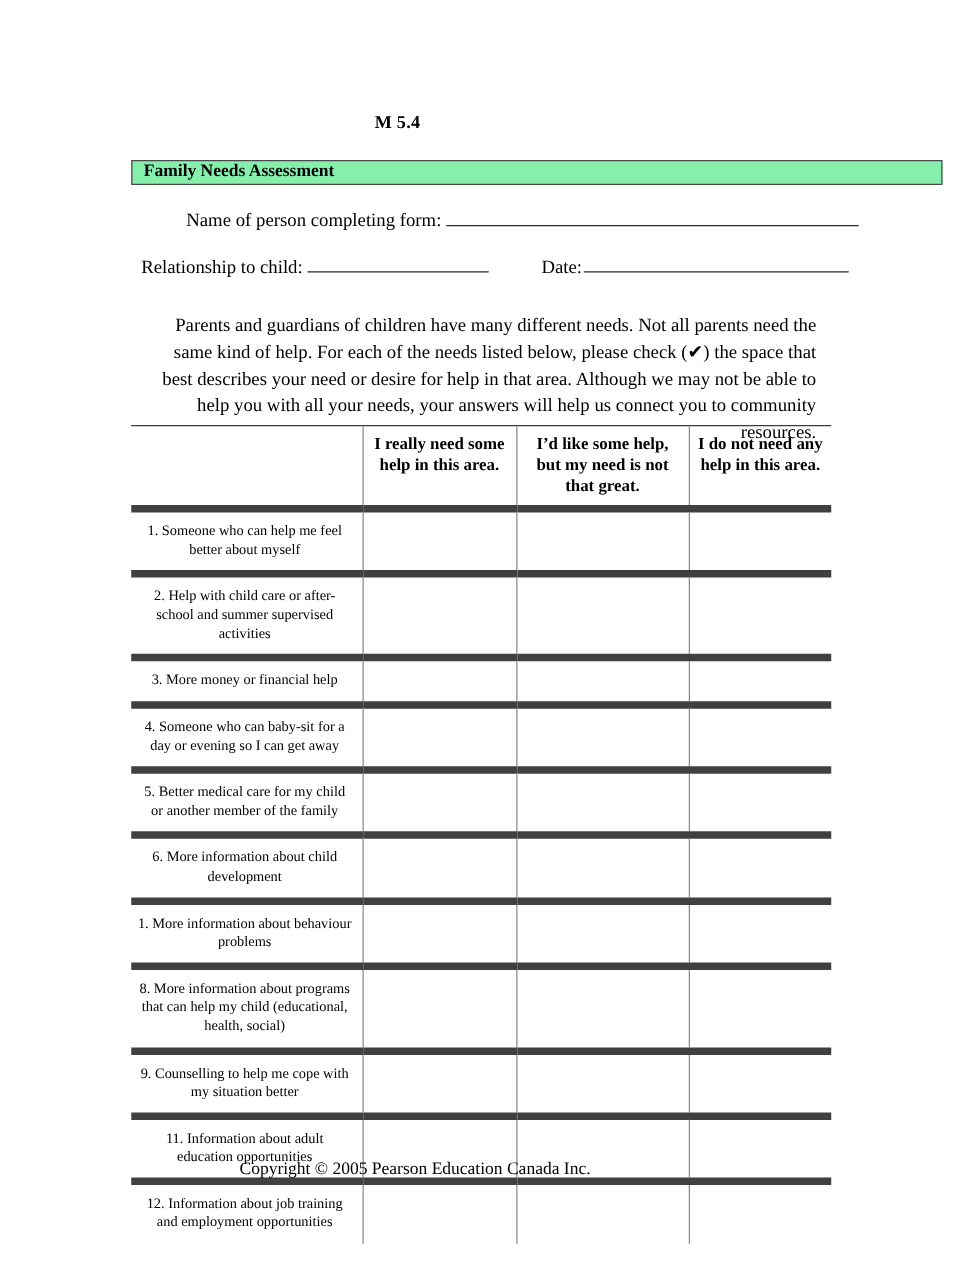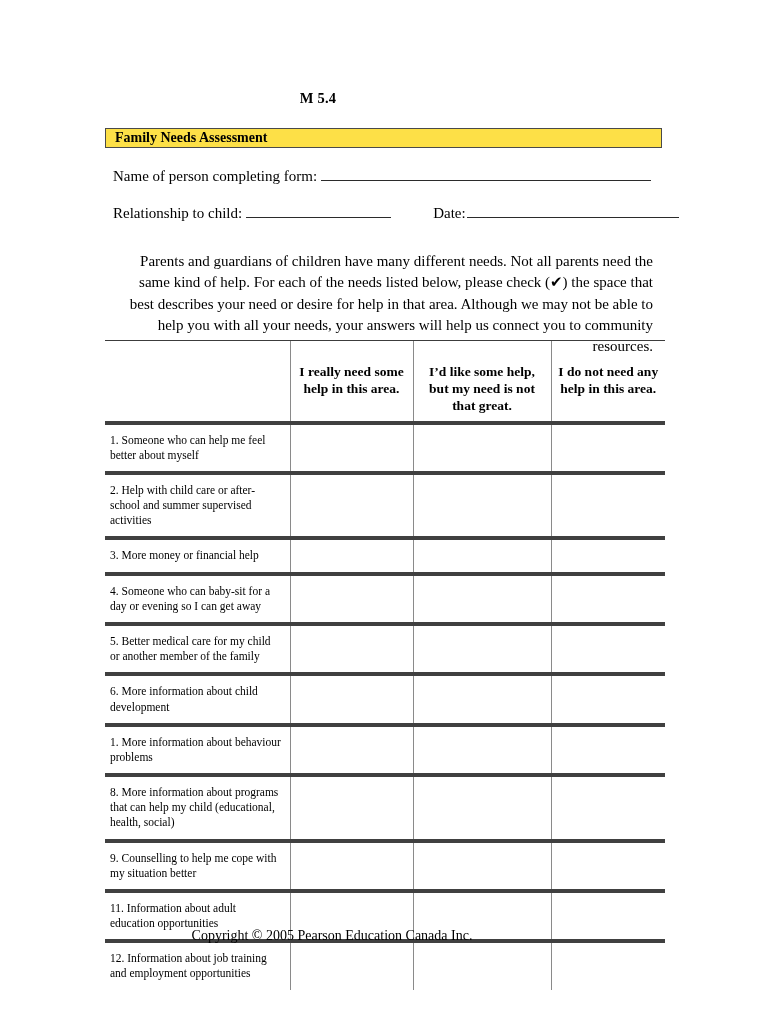--- a/index.html
+++ b/index.html
@@ -32,43 +32,43 @@
     text-align: center;
     font-weight: bold;
     font-size: 14.5px;
     letter-spacing: 0.2px;
   }
 
   
   .banner {
     position: absolute;
     left: 105px; top: 128px;
-    width: 557px;
+    width: 649px;
     height: 20px;
-    background: #fde047;
+    background: #86efac;
     border: 1px solid #4a4a4a;
     box-sizing: border-box;
   }
   .banner-text {
     position: absolute;
     left: 9px; top: 50%;
     transform: translateY(-50%);
     font-weight: bold;
     font-size: 14px;
     white-space: nowrap;
   }
 
   
   .field-row {
     position: absolute;
     left: 113px;
     font-size: 15px;
     white-space: nowrap;
   }
-  .field-row.name { top: 166px; }
+  .field-row.name { top: 166px; margin-left: 36px; }
   .field-row.rel  { top: 203px; }
 
   .field-label {
     display: inline-block;
     vertical-align: baseline;
   }
   .rule {
     display: inline-block;
     vertical-align: baseline;
     border-bottom: 1px solid #2b2b2b;
@@ -104,41 +104,42 @@
     border-collapse: collapse;
     table-layout: fixed;
   }
   table.needs col.c-item { width: 185px; }
   table.needs col.c-a    { width: 123px; }
   table.needs col.c-b    { width: 138px; }
   table.needs col.c-c    { width: 114px; }
 
   table.needs th,
   table.needs td {
-    border-top: 4px solid #404040;
+    border-top: 6px solid #404040;
     border-bottom: 1px solid #8a8a8a;
     border-left: 1px solid #8a8a8a;
     border-right: none;
     vertical-align: top;
     padding: 0;
+    text-align: center;
   }
   
   table.needs th.item-col,
   table.needs td.item-col {
     border-left: none;
   }
 
   table.needs thead th {
     border-top: 1px solid #3c3c3c;
     border-bottom: 1px solid #3c3c3c;
     text-align: center;
     font-weight: bold;
     font-size: 13.5px;
     line-height: 1.25;
-    padding: 23px 6px 6px 6px;
+    padding: 6px 6px 6px 6px;
     height: 54px;
     box-sizing: border-box;
   }
   table.needs thead th.item-col {
     border-top: 1px solid #3c3c3c;
   }
 
   table.needs tbody td {
     font-size: 11.5px;
     line-height: 1.32;

